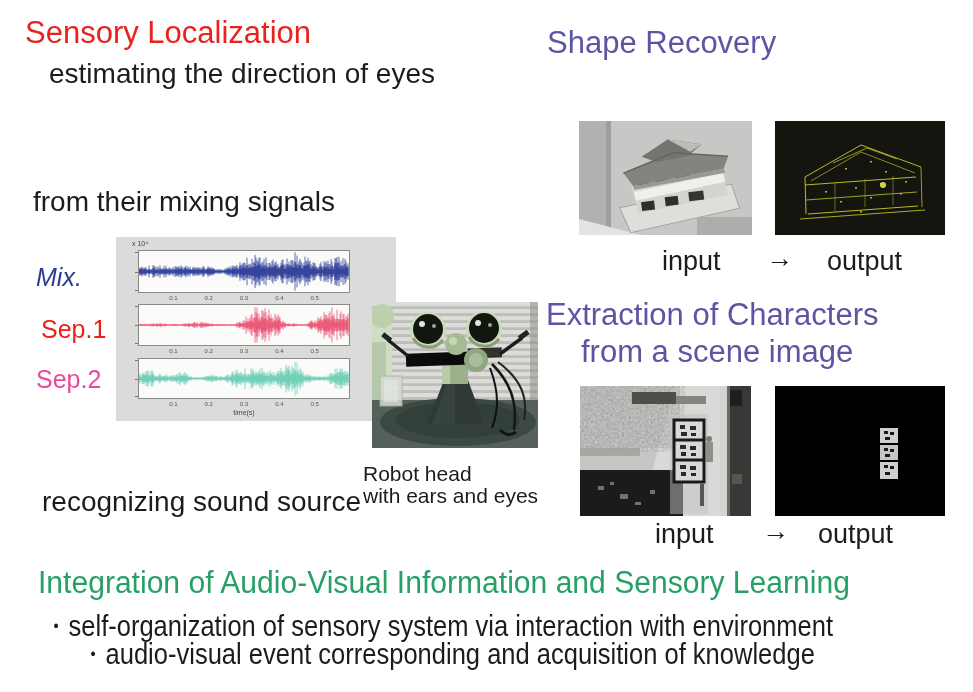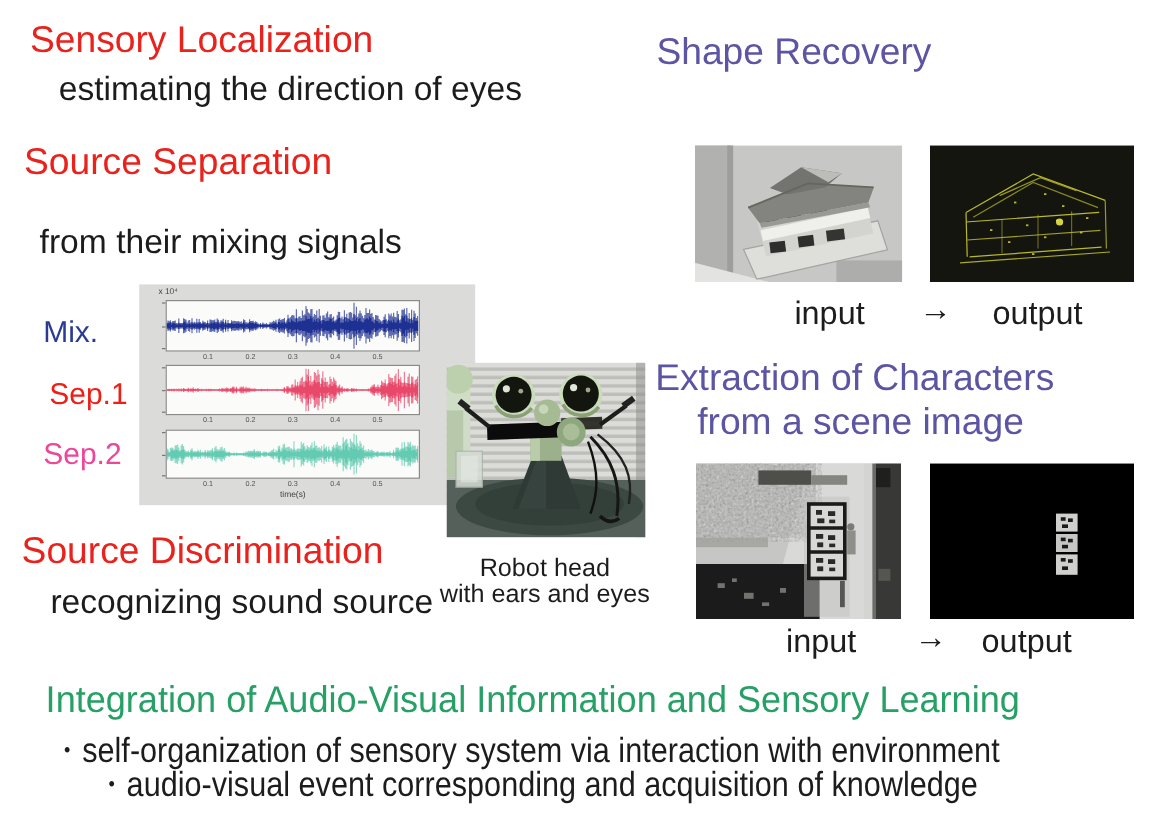--- a/index.html
+++ b/index.html
@@ -12,21 +12,21 @@
   .abs { position:absolute; white-space:nowrap; line-height:1.08; }
   .red    { color:var(--red-heading,#e8231d); }
   .purple { color:var(--purple-heading,#5c55a3); }
   .green  { color:var(--green-heading,#27a066); }
   .f21{font-size:21px}.f25{font-size:25px}.f27{font-size:27px}
   .f28{font-size:28px}.f29{font-size:29px}.f31{font-size:31px}
   .condensed { transform:scaleX(.88); transform-origin:0 50%; }
   .squeeze   { transform:scaleX(.97); transform-origin:0 0; }
   .img { position:absolute; overflow:hidden; }
   .img svg { display:block; width:100%; height:100%; }
-  .caption { text-align:center; line-height:22px; white-space:normal; }
+  .caption { line-height:22px; white-space:normal; }
 
   .wave-panel { position:absolute; left:116px; top:237px; width:280px; height:184px;
                 background:var(--panel-bg,#dbdbd9); }
   .wave-plots { position:absolute; left:0; top:0; right:0; bottom:0; }
   .wave-box   { position:absolute; left:22px; width:212px; background:#fbfbfa;
                 border:1px solid #8a8a88; }
   .wave-box svg { display:block; width:100%; height:100%; }
   .wave-tick  { position:absolute; font-size:6px; color:#555; transform:translateX(-50%); }
   .ytick      { position:absolute; left:19px; width:3px; height:1px; background:#777; }
   .wave-scale { position:absolute; left:16px; top:3px; font-size:7px; color:#444; }
@@ -34,21 +34,20 @@
                 transform:translateX(-50%); }
 </style>
 </head>
 <body>
 
 <div class="slide">
 
   <div class="abs f31 red" style="left:25px;top:16px">Sensory Localization</div>
   <div class="abs f28" style="left:49px;top:59px">estimating the direction of eyes</div>
 
-  <div class="abs f31 red" style="left:20px;top:118px">Source Separation</div>
   <div class="abs f28" style="left:33px;top:187px">from their mixing signals</div>
 
   <div class="wave-panel">
     <div class="wave-scale">x 10⁴</div>
     <div class="wave-plots" id="wave-plots">
         <div class="wave-box" style="top: 13px; height: 43px;">
           <svg viewBox="0 0 210 41" preserveAspectRatio="none">
             <path d="M0 18.0L0 23.0M1 16.1L1 24.9M2 16.8L2 24.2M3 15.8L3 25.2M4 17.5L4 23.5M5 16.6L5 24.4M6 16.6L6 24.4M7 16.1L7 24.9M8 18.2L8 22.8M9 18.3L9 22.7M10 14.5L10 26.5M11 18.1L11 22.9M12 18.2L12 22.8M13 18.2L13 22.8M14 14.2L14 26.8M15 14.8L15 26.2M16 15.5L16 25.5M17 17.8L17 23.2M18 16.1L18 24.9M19 15.6L19 25.4M20 17.8L20 23.2M21 14.2L21 26.8M22 18.0L22 23.0M23 17.2L23 23.8M24 17.8L24 23.2M25 14.7L25 26.3M26 17.6L26 23.4M27 14.8L27 26.2M28 17.3L28 23.7M29 18.4L29 22.6M30 16.3L30 24.7M31 17.1L31 23.9M32 17.4L32 23.6M33 18.2L33 22.8M34 16.1L34 24.9M35 18.4L35 22.6M36 15.3L36 25.7M37 15.4L37 25.6M38 15.9L38 25.1M39 15.8L39 25.2M40 15.3L40 25.7M41 17.6L41 23.4M42 14.4L42 26.6M43 15.5L43 25.5M44 17.6L44 23.4M45 16.1L45 24.9M46 16.0L46 25.0M47 14.7L47 26.3M48 17.9L48 23.1M49 15.5L49 25.5M50 18.3L50 22.7M51 15.7L51 25.3M52 18.2L52 22.8M53 18.2L53 22.8M54 15.9L54 25.1M55 16.7L55 24.3M56 16.3L56 24.7M57 16.4L57 24.6M58 16.8L58 24.2M59 16.7L59 24.3M60 16.4L60 24.6M61 17.4L61 23.6M62 16.8L62 24.2M63 17.9L63 23.1M64 15.0L64 26.0M65 15.7L65 25.3M66 17.6L66 23.4M67 17.7L67 23.3M68 17.7L68 23.3M69 15.1L69 25.9M70 16.5L70 24.5M71 16.4L71 24.6M72 16.3L72 24.7M73 17.5L73 23.5M74 16.7L74 24.3M75 17.4L75 23.6M76 18.3L76 22.7M77 19.2L77 21.8M78 18.1L78 22.9M79 19.2L79 21.8M80 17.8L80 23.2M81 18.6L81 22.4M82 19.0L82 22.0M83 18.2L83 22.8M84 19.0L84 22.0M85 19.3L85 21.7M86 17.6L86 23.4M87 17.7L87 23.3M88 17.2L88 23.8M89 16.3L89 24.7M90 16.9L90 24.1M91 15.5L91 25.5M92 18.8L92 22.2M93 15.1L93 25.9M94 14.5L94 26.5M95 15.6L95 25.4M96 15.1L96 25.9M97 14.9L97 26.1M98 14.0L98 27.0M99 17.6L99 23.4M100 16.0L100 25.0M101 11.2L101 29.8M102 14.2L102 26.8M103 13.3L103 27.7M104 12.0L104 29.0M105 11.5L105 29.5M106 11.9L106 29.1M107 14.2L107 26.8M108 6.7L108 34.3M109 14.3L109 26.7M110 13.0L110 28.0M111 12.6L111 28.4M112 13.9L112 27.1M113 7.7L113 33.3M114 11.8L114 29.2M115 10.9L115 30.1M116 3.9L116 37.1M117 6.6L117 34.4M118 9.4L118 31.6M119 10.2L119 30.8M120 6.7L120 34.3M121 6.6L121 34.4M122 12.8L122 28.2M123 10.7L123 30.3M124 11.6L124 29.4M125 7.8L125 33.2M126 13.6L126 27.4M127 6.6L127 34.4M128 12.2L128 28.8M129 15.9L129 25.1M130 12.0L130 29.0M131 11.8L131 29.2M132 13.8L132 27.2M133 10.2L133 30.8M134 8.5L134 32.5M135 13.4L135 27.6M136 11.0L136 30.0M137 10.6L137 30.4M138 13.8L138 27.2M139 12.7L139 28.3M140 16.2L140 24.8M141 15.5L141 25.5M142 11.7L142 29.3M143 8.7L143 32.3M144 8.9L144 32.1M145 14.3L145 26.7M146 12.8L146 28.2M147 15.0L147 26.0M148 7.5L148 33.5M149 13.1L149 27.9M150 10.4L150 30.6M151 14.4L151 26.6M152 9.4L152 31.6M153 9.0L153 32.0M154 9.6L154 31.4M155 13.5L155 27.5M156 1.3L156 39.7M157 11.7L157 29.3M158 4.6L158 36.4M159 13.0L159 28.0M160 10.3L160 30.7M161 7.8L161 33.2M162 10.1L162 30.9M163 12.1L163 28.9M164 14.0L164 27.0M165 11.6L165 29.4M166 5.7L166 35.3M167 9.9L167 31.1M168 9.8L168 31.2M169 6.9L169 34.1M170 10.5L170 30.5M171 9.8L171 31.2M172 13.2L172 27.8M173 15.3L173 25.7M174 11.4L174 29.6M175 11.8L175 29.2M176 12.2L176 28.8M177 14.9L177 26.1M178 15.8L178 25.2M179 16.7L179 24.3M180 15.9L180 25.1M181 12.9L181 28.1M182 10.9L182 30.1M183 15.1L183 25.9M184 16.3L184 24.7M185 10.2L185 30.8M186 12.0L186 29.0M187 10.2L187 30.8M188 12.7L188 28.3M189 9.7L189 31.3M190 13.0L190 28.0M191 13.4L191 27.6M192 8.1L192 32.9M193 10.7L193 30.3M194 15.9L194 25.1M195 15.1L195 25.9M196 7.0L196 34.0M197 7.3L197 33.7M198 6.1L198 34.9M199 10.8L199 30.2M200 5.7L200 35.3M201 14.3L201 26.7M202 9.9L202 31.1M203 14.7L203 26.3M204 7.1L204 33.9M205 15.6L205 25.4M206 7.9L206 33.1M207 10.3L207 30.7M208 14.0L208 27.0M209 12.3L209 28.7" stroke="#1e3091" stroke-width="1" opacity="0.7" fill="none"></path>
             <path d="M0 19.1L0 21.9M1 18.1L1 22.9M2 18.4L2 22.6M3 17.5L3 23.5M4 19.4L4 21.6M5 18.2L5 22.8M6 18.1L6 22.9M7 18.8L7 22.2M8 19.4L8 21.6M9 19.6L9 21.4M10 17.9L10 23.1M11 19.2L11 21.8M12 19.3L12 21.7M13 19.4L13 21.6M14 17.5L14 23.5M15 16.9L15 24.1M16 18.6L16 22.4M17 19.4L17 21.6M18 19.0L18 22.0M19 18.6L19 22.4M20 19.5L20 21.5M21 17.5L21 23.5M22 19.1L22 21.9M23 18.6L23 22.4M24 19.2L24 21.8M25 18.2L25 22.8M26 18.9L26 22.1M27 17.7L27 23.3M28 18.6L28 22.4M29 19.2L29 21.8M30 18.3L30 22.7M31 18.4L31 22.6M32 19.2L32 21.8M33 19.5L33 21.5M34 18.1L34 22.9M35 19.7L35 21.3M36 18.5L36 22.5M37 17.7L37 23.3M38 18.6L38 22.4M39 17.9L39 23.1M40 17.4L40 23.6M41 18.7L41 22.3M42 17.2L42 23.8M43 17.9L43 23.1M44 19.2L44 21.8M45 18.8L45 22.2M46 17.6L46 23.4M47 17.5L47 23.5M48 19.4L48 21.6M49 17.2L49 23.8M50 19.5L50 21.5M51 18.1L51 22.9M52 19.1L52 21.9M53 19.1L53 21.9M54 17.8L54 23.2M55 18.7L55 22.3M56 18.7L56 22.3M57 19.0L57 22.0M58 18.4L58 22.6M59 18.5L59 22.5M60 18.4L60 22.6M61 19.1L61 21.9M62 19.1L62 21.9M63 18.9L63 22.1M64 17.2L64 23.8M65 18.5L65 22.5M66 19.2L66 21.8M67 19.3L67 21.7M68 18.7L68 22.3M69 17.3L69 23.7M70 18.2L70 22.8M71 17.9L71 23.1M72 18.2L72 22.8M73 18.9L73 22.1M74 18.2L74 22.8M75 19.1L75 21.9M76 19.2L76 21.8M77 20.0L77 21.0M78 19.3L78 21.7M79 19.8L79 21.2M80 19.3L80 21.7M81 19.7L81 21.3M82 19.7L82 21.3M83 19.7L83 21.3M84 19.8L84 21.2M85 19.9L85 21.1M86 19.1L86 21.9M87 19.4L87 21.6M88 18.8L88 22.2M89 18.6L89 22.4M90 18.3L90 22.7M91 17.8L91 23.2M92 19.4L92 21.6M93 17.4L93 23.6M94 17.4L94 23.6M95 18.5L95 22.5M96 17.2L96 23.8M97 18.4L97 22.6M98 17.1L98 23.9M99 19.1L99 21.9M100 18.4L100 22.6M101 14.7L101 26.3M102 17.2L102 23.8M103 17.8L103 23.2M104 15.2L104 25.8M105 16.4L105 24.6M106 17.1L106 23.9M107 17.6L107 23.4M108 14.3L108 26.7M109 17.6L109 23.4M110 16.7L110 24.3M111 16.4L111 24.6M112 16.9L112 24.1M113 16.0L113 25.0M114 16.2L114 24.8M115 16.1L115 24.9M116 12.4L116 28.6M117 15.1L117 25.9M118 14.6L118 26.4M119 14.8L119 26.2M120 12.4L120 28.6M121 14.2L121 26.8M122 17.3L122 23.7M123 15.3L123 25.7M124 16.8L124 24.2M125 14.9L125 26.1M126 17.5L126 23.5M127 14.9L127 26.1M128 16.6L128 24.4M129 18.5L129 22.5M130 15.9L130 25.1M131 15.6L131 25.4M132 17.0L132 24.0M133 16.4L133 24.6M134 16.2L134 24.8M135 16.3L135 24.7M136 14.5L136 26.5M137 14.9L137 26.1M138 17.3L138 23.7M139 16.5L139 24.5M140 17.9L140 23.1M141 17.2L141 23.8M142 15.2L142 25.8M143 13.9L143 27.1M144 13.5L144 27.5M145 18.2L145 22.8M146 17.5L146 23.5M147 17.9L147 23.1M148 13.4L148 27.6M149 16.9L149 24.1M150 14.1L150 26.9M151 17.1L151 23.9M152 14.7L152 26.3M153 15.8L153 25.2M154 16.4L154 24.6M155 16.4L155 24.6M156 10.7L156 30.3M157 16.1L157 24.9M158 13.9L158 27.1M159 17.0L159 24.0M160 14.8L160 26.2M161 14.0L161 27.0M162 16.7L162 24.3M163 17.5L163 23.5M164 17.5L164 23.5M165 15.4L165 25.6M166 14.6L166 26.4M167 14.3L167 26.7M168 15.2L168 25.8M169 13.0L169 28.0M170 14.1L170 26.9M171 16.5L171 24.5M172 17.3L172 23.7M173 18.4L173 22.6M174 15.4L174 25.6M175 16.4L175 24.6M176 16.9L176 24.1M177 18.3L177 22.7M178 17.7L178 23.3M179 18.9L179 22.1M180 18.9L180 22.1M181 15.7L181 25.3M182 15.5L182 25.5M183 18.5L183 22.5M184 18.8L184 22.2M185 15.5L185 25.5M186 16.9L186 24.1M187 16.0L187 25.0M188 17.7L188 23.3M189 15.2L189 25.8M190 17.6L190 23.4M191 17.9L191 23.1M192 16.1L192 24.9M193 14.6L193 26.4M194 18.4L194 22.6M195 17.9L195 23.1M196 12.1L196 28.9M197 13.8L197 27.2M198 12.1L198 28.9M199 16.8L199 24.2M200 12.1L200 28.9M201 17.5L201 23.5M202 15.1L202 25.9M203 18.4L203 22.6M204 14.5L204 26.5M205 18.0L205 23.0M206 13.1L206 27.9M207 16.2L207 24.8M208 16.3L208 24.7M209 16.2L209 24.8" stroke="#1e3091" stroke-width="1" fill="none"></path>
           </svg>
@@ -85,21 +84,21 @@
         <span class="wave-tick" style="left: 92.6667px; top: 164px;">0.2</span>
         <span class="wave-tick" style="left: 128px; top: 164px;">0.3</span>
         <span class="wave-tick" style="left: 163.333px; top: 164px;">0.4</span>
         <span class="wave-tick" style="left: 198.667px; top: 164px;">0.5</span>
         <span class="ytick" style="top: 123px;"></span>
         <span class="ytick" style="top: 141.5px;"></span>
         <span class="ytick" style="top: 159px;"></span>
       </div>
     <div class="wave-xlabel">time(s)</div>
   </div>
-  <div class="abs f25 wave-label" style="left: 36px; top: 264px; color: rgb(43, 58, 147);">Mix.</div>
+  <div class="abs f25 wave-label" style="left: 36px; top: 264px; color: rgb(43, 58, 147); font-style: italic;">Mix.</div>
   <div class="abs f25 wave-label" style="left: 41px; top: 316px; color: rgb(237, 32, 23);">Sep.1</div>
   <div class="abs f25 wave-label" style="left: 36px; top: 366px; color: #ec4899;">Sep.2</div>
 
   <div class="img" style="left:372px;top:302px;width:166px;height:146px">
     <svg viewBox="0 0 166 146">
       <defs>
         <pattern id="blinds" width="166" height="7" patternUnits="userSpaceOnUse">
           <rect width="166" height="7" fill="#dcdcd8"></rect>
           <rect y="4.2" width="166" height="2.8" fill="#bdbdb9"></rect>
         </pattern>
@@ -145,21 +144,20 @@
       <path d="M126 60 C150 78 156 96 152 118" stroke="#222222" stroke-width="2" fill="none"></path>
       <path d="M118 66 C128 92 126 110 120 126" stroke="#101010" stroke-width="2" fill="none"></path>
       <path d="M128 128 q8 8 16 2" stroke="#141414" stroke-width="3" fill="none"></path>
     </svg>
   </div>
   <div class="abs f21 caption" style="left:363px;top:463px;width:182px">
     <div>Robot head</div>
     <div>with ears and eyes</div>
   </div>
 
-  <div class="abs f31 red" style="left:18px;top:442px">Source Discrimination</div>
   <div class="abs f28" style="left:42px;top:487px">recognizing sound source</div>
 
   <div class="abs f31 purple" style="left:547px;top:26px">Shape Recovery</div>
 
   <div class="img" style="left:579px;top:121px;width:173px;height:114px">
     <svg viewBox="0 0 173 114">
       <rect width="173" height="114" fill="#c7c7c5"></rect>
       <rect width="30" height="114" fill="#b1b1af"></rect>
       <rect x="27" width="5" height="114" fill="#9e9e9c"></rect>
       <polygon points="0,98 62,114 0,114" fill="#e3e3e1"></polygon>

